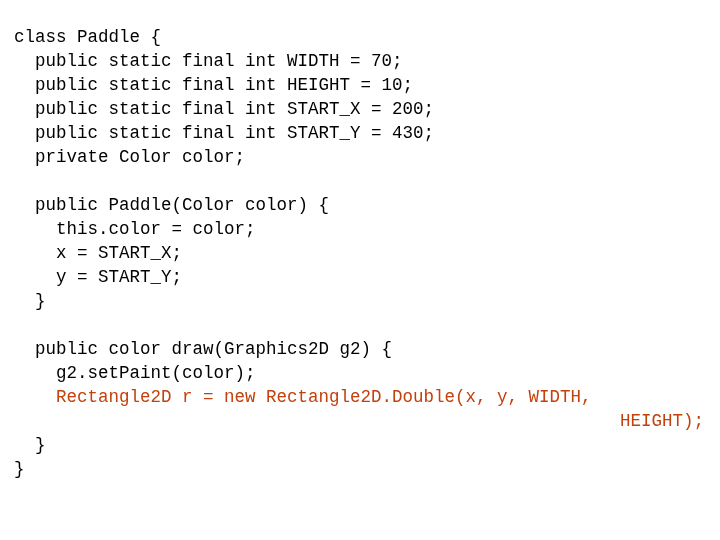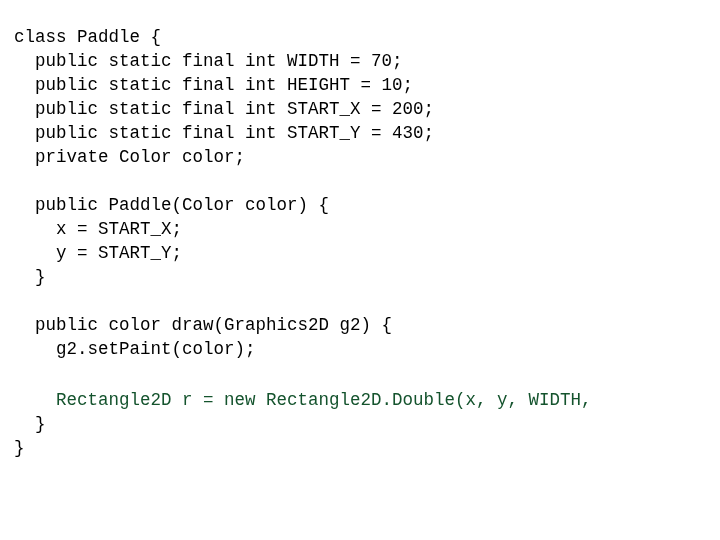--- a/index.html
+++ b/index.html
@@ -24,22 +24,21 @@
   .code-line {
     height: 24px;
     line-height: 24px;
     font-size: 17.5px;
     letter-spacing: 0px;
     white-space: pre;
     color: #000000;
     font-family: "Liberation Mono", "DejaVu Sans Mono", monospace;
   }
   .code-line.red {
-    color: #14532d;
-    margin-top: 27px;
+    color: #c2410c;
   }
   .code-line.blank {
     color: transparent;
   }
   
   .code-line.cont {
     padding-left: 606px;
   }
 </style>
 </head>
@@ -47,22 +46,24 @@
 
 <div id="code-listing">
     <div class="code-line">class Paddle {</div>
     <div class="code-line">  public static final int WIDTH = 70;</div>
     <div class="code-line">  public static final int HEIGHT = 10;</div>
     <div class="code-line">  public static final int START_X = 200;</div>
     <div class="code-line">  public static final int START_Y = 430;</div>
     <div class="code-line">  private Color color;</div>
     <div class="code-line blank"></div>
     <div class="code-line">  public Paddle(Color color) {</div>
+    <div class="code-line">    this.color = color;</div>
     <div class="code-line">    x = START_X;</div>
     <div class="code-line">    y = START_Y;</div>
     <div class="code-line">  }</div>
     <div class="code-line blank"></div>
     <div class="code-line">  public color draw(Graphics2D g2) {</div>
     <div class="code-line">    g2.setPaint(color);</div>
     <div class="code-line red">    Rectangle2D r = new Rectangle2D.Double(x, y, WIDTH,</div>
+    <div class="code-line red cont">HEIGHT);</div>
     <div class="code-line">  }</div>
     <div class="code-line">}</div>
   </div>
 
 </body></html>

